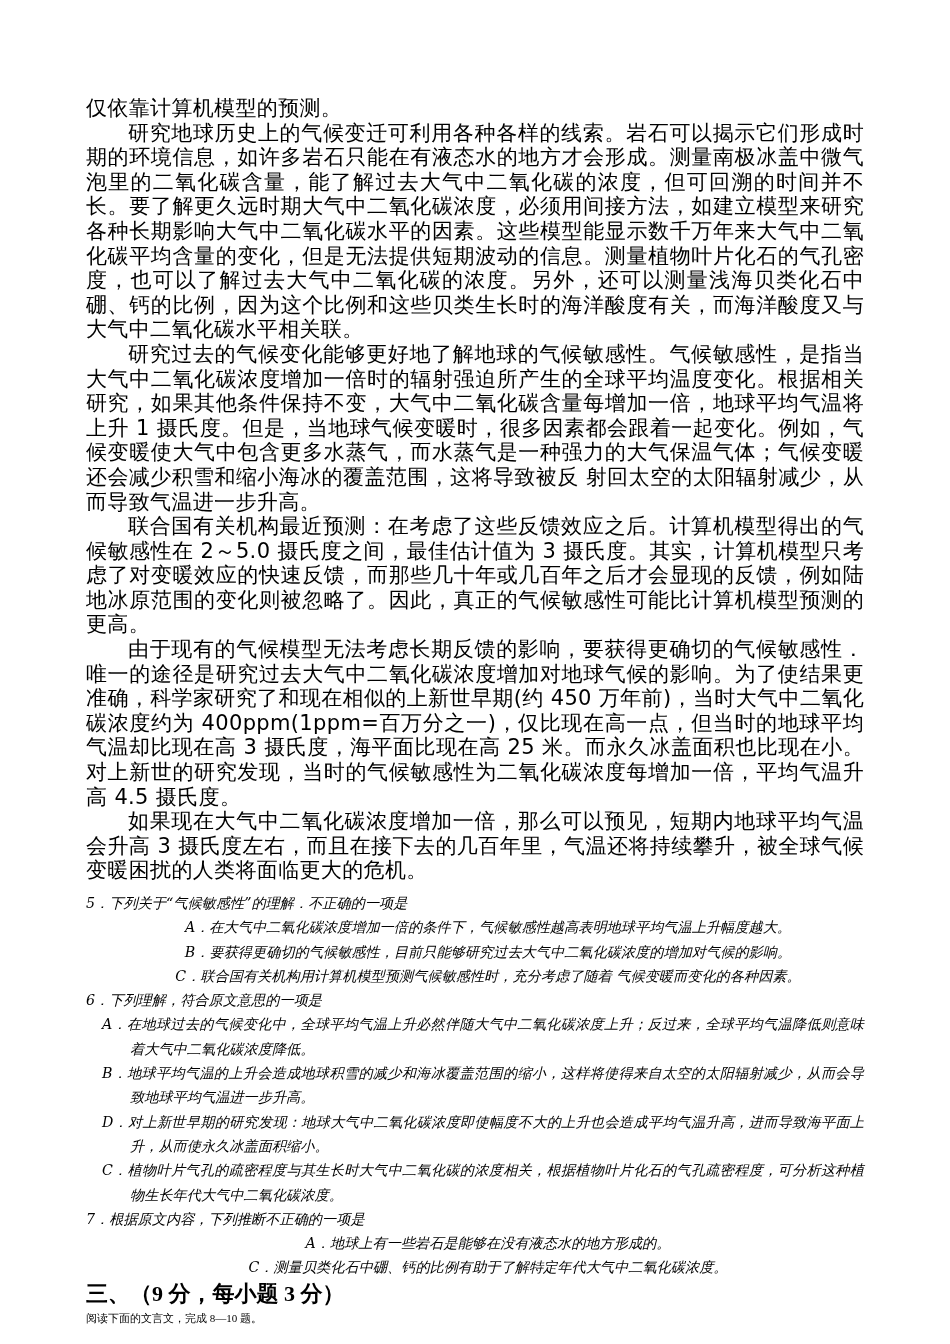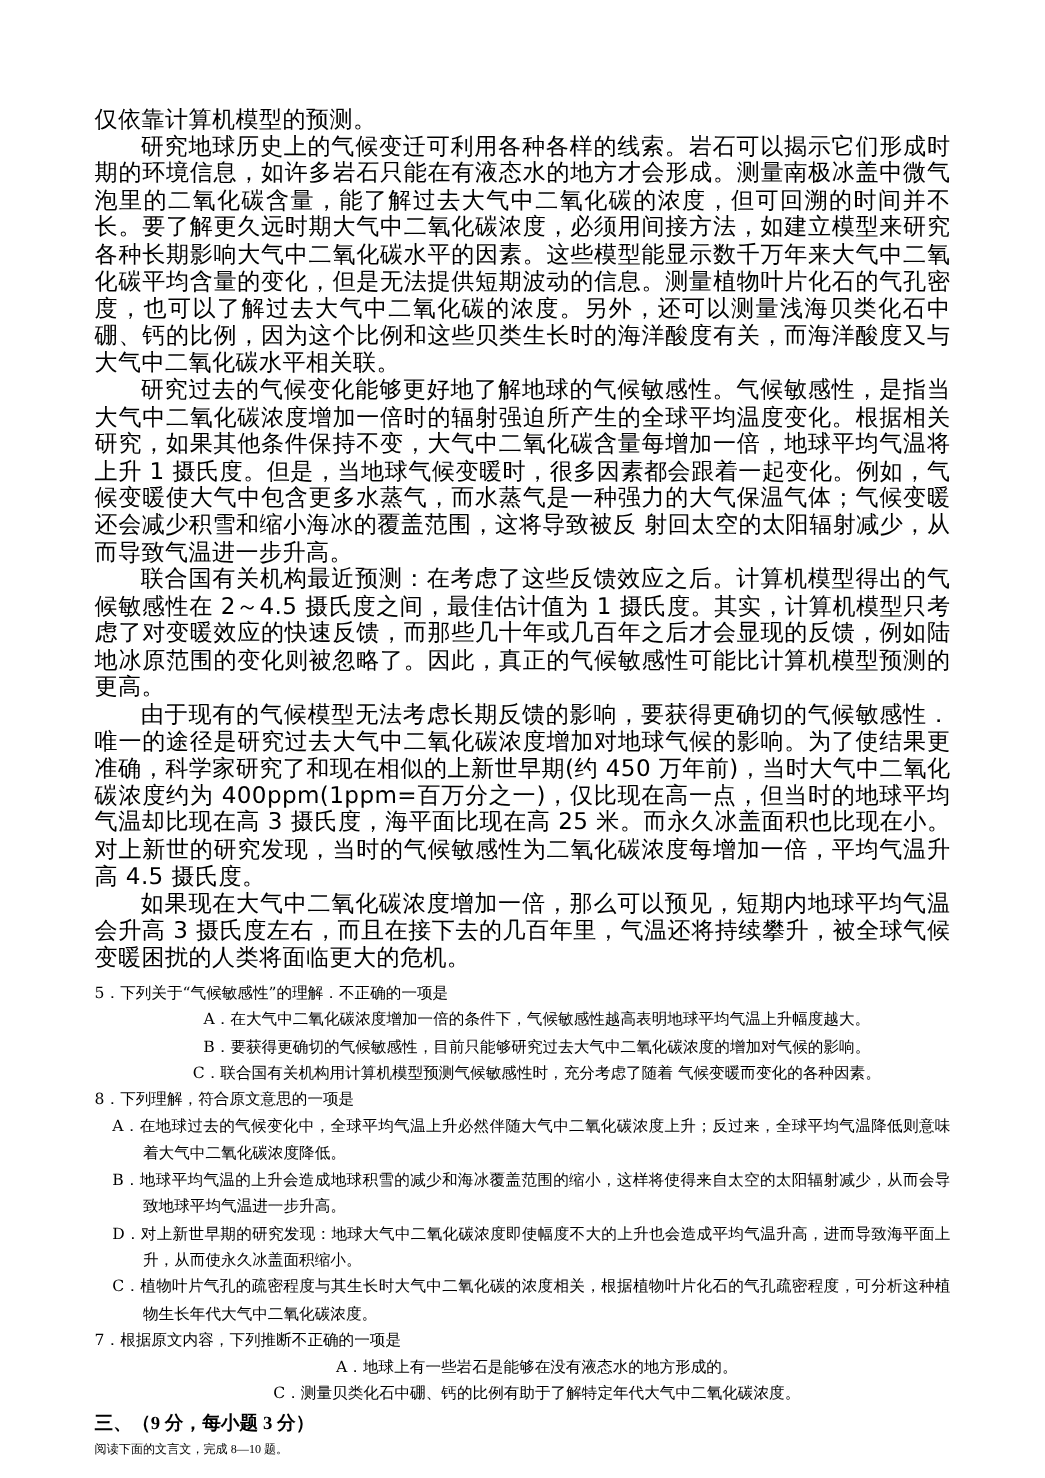--- a/index.html
+++ b/index.html
@@ -1,49 +1,49 @@
 <!DOCTYPE html>
 <html><head>
 <meta charset="utf-8">
 <style>
   html, body { margin:0; padding:0; background:#ffffff; }
   body { width:950px; height:1344px; position:relative; overflow:hidden; color:#000; }
   .page { position:absolute; left:86px; top:96px; width:778px; }
   .passage { font-family:"DejaVu Sans", "Liberation Sans", sans-serif; font-size:21px; line-height:24.6px; letter-spacing:0.35px; }
   .passage p { margin:0; text-align:justify; text-align-last:left; }
   .passage p.indent { text-indent:2em; }
-  .questions { font-family:"DejaVu Serif", "Liberation Serif", serif; font-size:14.2px; line-height:24.3px; margin-top:8px; }
+  .questions { font-family:"DejaVu Serif", "Liberation Serif", serif; font-size:14.2px; line-height:24.3px; margin-top:8px;font-style:italic; }
   .q-stem { margin:0; }
   .opt { margin:0 0 0 26px;text-align:center; }
   .q6 .opt { margin-left:16px; padding-left:28px; text-indent:-28px; text-align:justify; text-align-last:left; }
-  .section-heading { font-family:"Liberation Serif", "DejaVu Serif", serif; font-weight:bold; font-size:17px; line-height:24px; margin:2px 0 0 0; }
+  .section-heading { font-family:"Liberation Serif", "DejaVu Serif", serif; font-weight:bold; font-size:22px; line-height:24px; margin:2px 0 0 0; }
   .section-instruction { font-family:"Liberation Serif", "DejaVu Serif", serif; font-size:11px; line-height:24px; margin:0; }
 </style>
 </head>
 <body>
 
 <div class="page">
   <div class="passage">
     <p>仅依靠计算机模型的预测。</p>
     <p class="indent">研究地球历史上的气候变迁可利用各种各样的线索。岩石可以揭示它们形成时期的环境信息，如许多岩石只能在有液态水的地方才会形成。测量南极冰盖中微气泡里的二氧化碳含量，能了解过去大气中二氧化碳的浓度，但可回溯的时间并不长。要了解更久远时期大气中二氧化碳浓度，必须用间接方法，如建立模型来研究各种长期影响大气中二氧化碳水平的因素。这些模型能显示数千万年来大气中二氧化碳平均含量的变化，但是无法提供短期波动的信息。测量植物叶片化石的气孔密度，也可以了解过去大气中二氧化碳的浓度。另外，还可以测量浅海贝类化石中硼、钙的比例，因为这个比例和这些贝类生长时的海洋酸度有关，而海洋酸度又与大气中二氧化碳水平相关联。</p>
     <p class="indent">研究过去的气候变化能够更好地了解地球的气候敏感性。气候敏感性，是指当大气中二氧化碳浓度增加一倍时的辐射强迫所产生的全球平均温度变化。根据相关研究，如果其他条件保持不变，大气中二氧化碳含量每增加一倍，地球平均气温将上升 1 摄氏度。但是，当地球气候变暖时，很多因素都会跟着一起变化。例如，气候变暖使大气中包含更多水蒸气，而水蒸气是一种强力的大气保温气体；气候变暖还会减少积雪和缩小海冰的覆盖范围，这将导致被反 射回太空的太阳辐射减少，从而导致气温进一步升高。</p>
-    <p class="indent">联合国有关机构最近预测：在考虑了这些反馈效应之后。计算机模型得出的气候敏感性在 2～4.5 摄氏度之间，最佳估计值为 1 摄氏度。其实，计算机模型只考虑了对变暖效应的快速反馈，而那些几十年或几百年之后才会显现的反馈，例如陆地冰原范围的变化则被忽略了。因此，真正的气候敏感性可能比计算机模型预测的更高。</p>
+    <p class="indent">联合国有关机构最近预测：在考虑了这些反馈效应之后。计算机模型得出的气候敏感性在 2～5.0 摄氏度之间，最佳估计值为 3 摄氏度。其实，计算机模型只考虑了对变暖效应的快速反馈，而那些几十年或几百年之后才会显现的反馈，例如陆地冰原范围的变化则被忽略了。因此，真正的气候敏感性可能比计算机模型预测的更高。</p>
     <p class="indent">由于现有的气候模型无法考虑长期反馈的影响，要获得更确切的气候敏感性．唯一的途径是研究过去大气中二氧化碳浓度增加对地球气候的影响。为了使结果更准确，科学家研究了和现在相似的上新世早期(约 450 万年前)，当时大气中二氧化碳浓度约为 400ppm(1ppm=百万分之一)，仅比现在高一点，但当时的地球平均气温却比现在高 3 摄氏度，海平面比现在高 25 米。而永久冰盖面积也比现在小。对上新世的研究发现，当时的气候敏感性为二氧化碳浓度每增加一倍，平均气温升高 4.5 摄氏度。</p>
     <p class="indent">如果现在大气中二氧化碳浓度增加一倍，那么可以预见，短期内地球平均气温会升高 3 摄氏度左右，而且在接下去的几百年里，气温还将持续攀升，被全球气候变暖困扰的人类将面临更大的危机。</p>
   </div>
 
   <div class="questions">
     <div class="q5">
       <p class="q-stem">5．下列关于“气候敏感性”的理解．不正确的一项是</p>
       <p class="opt">A．在大气中二氧化碳浓度增加一倍的条件下，气候敏感性越高表明地球平均气温上升幅度越大。</p>
       <p class="opt">B．要获得更确切的气候敏感性，目前只能够研究过去大气中二氧化碳浓度的增加对气候的影响。</p>
       <p class="opt">C．联合国有关机构用计算机模型预测气候敏感性时，充分考虑了随着 气候变暖而变化的各种因素。</p>
     </div>
     <div class="q6">
-      <p class="q-stem">8．下列理解，符合原文意思的一项是</p>
+      <p class="q-stem">6．下列理解，符合原文意思的一项是</p>
       <p class="opt">A．在地球过去的气候变化中，全球平均气温上升必然伴随大气中二氧化碳浓度上升；反过来，全球平均气温降低则意味着大气中二氧化碳浓度降低。</p>
       <p class="opt">B．地球平均气温的上升会造成地球积雪的减少和海冰覆盖范围的缩小，这样将使得来自太空的太阳辐射减少，从而会导致地球平均气温进一步升高。</p>
       <p class="opt">D．对上新世早期的研究发现：地球大气中二氧化碳浓度即使幅度不大的上升也会造成平均气温升高，进而导致海平面上升，从而使永久冰盖面积缩小。</p>
       <p class="opt">C．植物叶片气孔的疏密程度与其生长时大气中二氧化碳的浓度相关，根据植物叶片化石的气孔疏密程度，可分析这种植物生长年代大气中二氧化碳浓度。</p>
     </div>
     <div class="q7">
       <p class="q-stem">7．根据原文内容，下列推断不正确的一项是</p>
       <p class="opt">A．地球上有一些岩石是能够在没有液态水的地方形成的。</p>
       <p class="opt">C．测量贝类化石中硼、钙的比例有助于了解特定年代大气中二氧化碳浓度。</p>
     </div>

